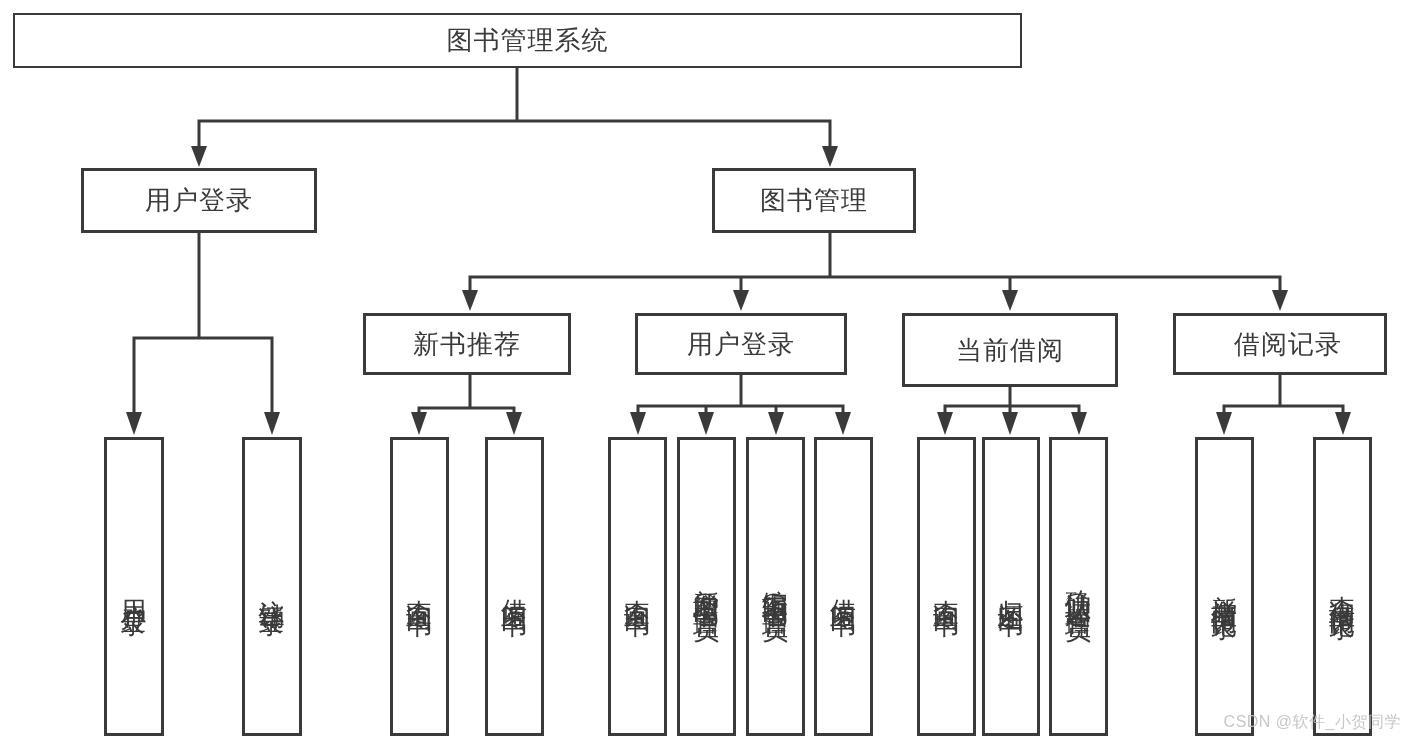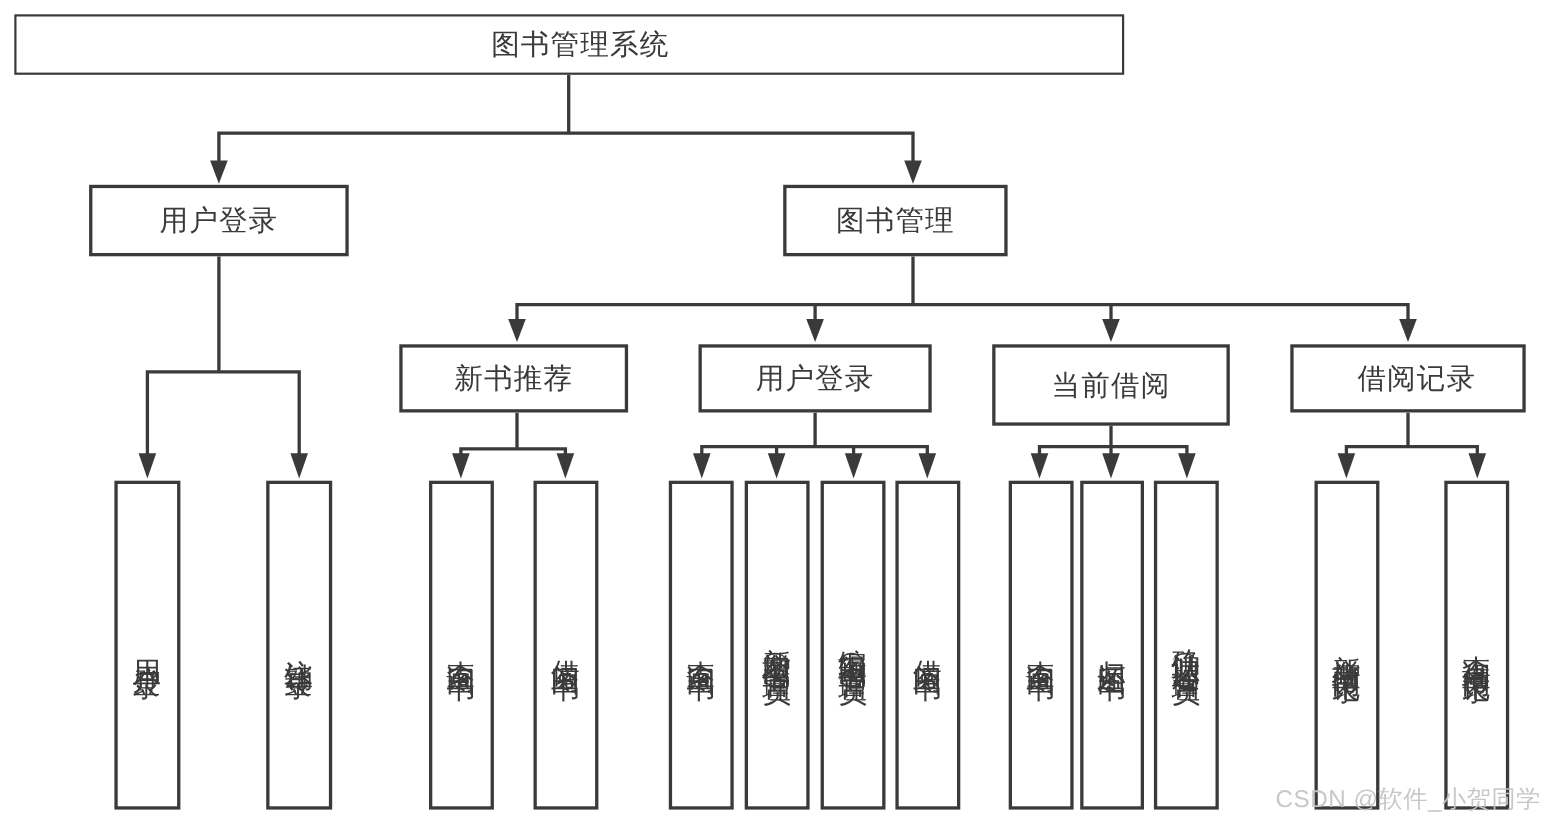--- a/index.html
+++ b/index.html
@@ -25,21 +25,21 @@
     text-orientation:mixed;
     letter-spacing:4px;
     line-height:1.0;
     white-space:nowrap;
   }
   .root{border-width:2.5px;padding-left:20px;}
   .watermark{
     position:absolute;
     right:4px;
     top:712px;
-    font-size:22px;
+    font-size:16px;
     color:#c5c5c5;
     opacity:0.95;
     letter-spacing:0.5px;
     z-index:10;
     white-space:nowrap;
     pointer-events:none;
   }
 </style>
 </head>
 <body>

